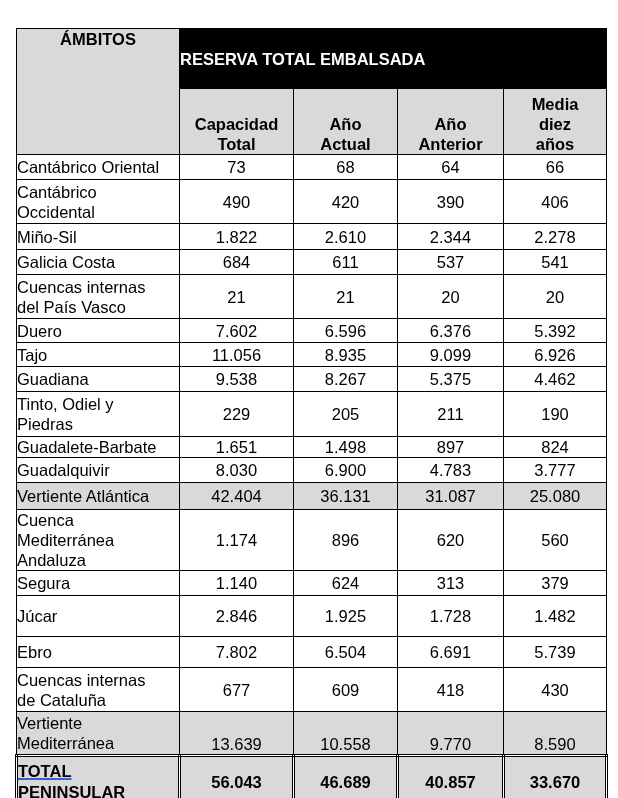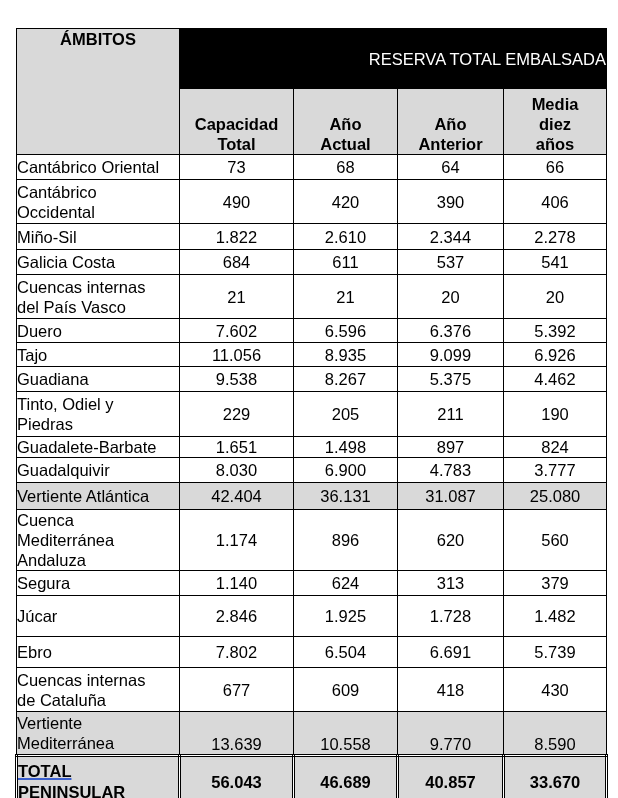--- a/index.html
+++ b/index.html
@@ -12,21 +12,21 @@
   table.res td, table.res th {
     border: 1px solid #000; padding: 0; font-size: 16.5px; line-height: 20px;
     overflow: hidden;
   }
   col.c0 { width: 163px; }
   col.c1 { width: 114px; }
   col.c2 { width: 104px; }
   col.c3 { width: 106px; }
   col.c4 { width: 103px; }
   th.ambitos { background: #d9d9d9; font-weight: bold; text-align: center; vertical-align: top; padding-top: 62px; font-size: 16.5px; }
-  th.title { background: #000; color: #fff; height: 59px; font-weight: normal; font-size: 16.5px; text-align: right; vertical-align: middle; padding-bottom: 4px; }
+  th.title { background: #000; color: #fff; height: 59px; font-weight: bold; font-size: 16.5px; text-align: left; vertical-align: middle; padding-bottom: 4px; }
   th.sub { background: #d9d9d9; font-weight: bold; height: 65px; text-align: center; vertical-align: bottom; padding-bottom: 2px; font-size: 16.5px; }
   td.name { text-align: left; padding-left: 6px; vertical-align: middle; }
   td.num { text-align: center; vertical-align: middle; }
   tr.sum td { background: #d9d9d9; }
   tr.sumbottom td.num { vertical-align: bottom; }
   tr.total td { background: #d9d9d9; border: 3px double #000; font-weight: bold; }
   tr.total td.name { line-height: 21px; }
   .ul { text-decoration: underline; text-decoration-color: #3a5fcd; text-decoration-thickness: 2px; }
 </style>
 </head>

